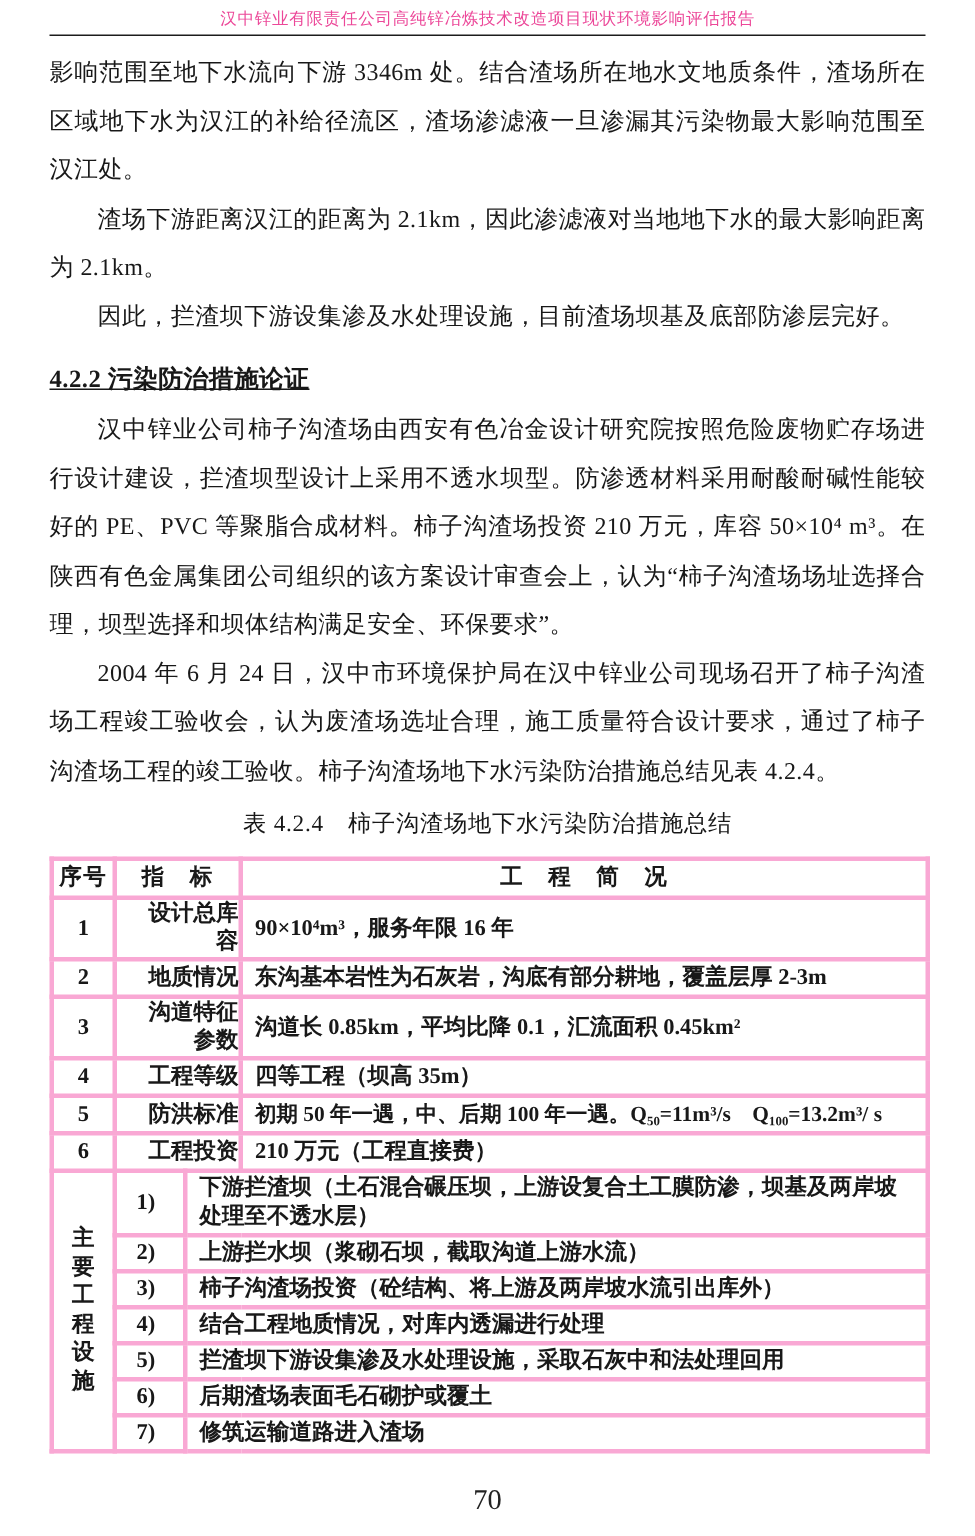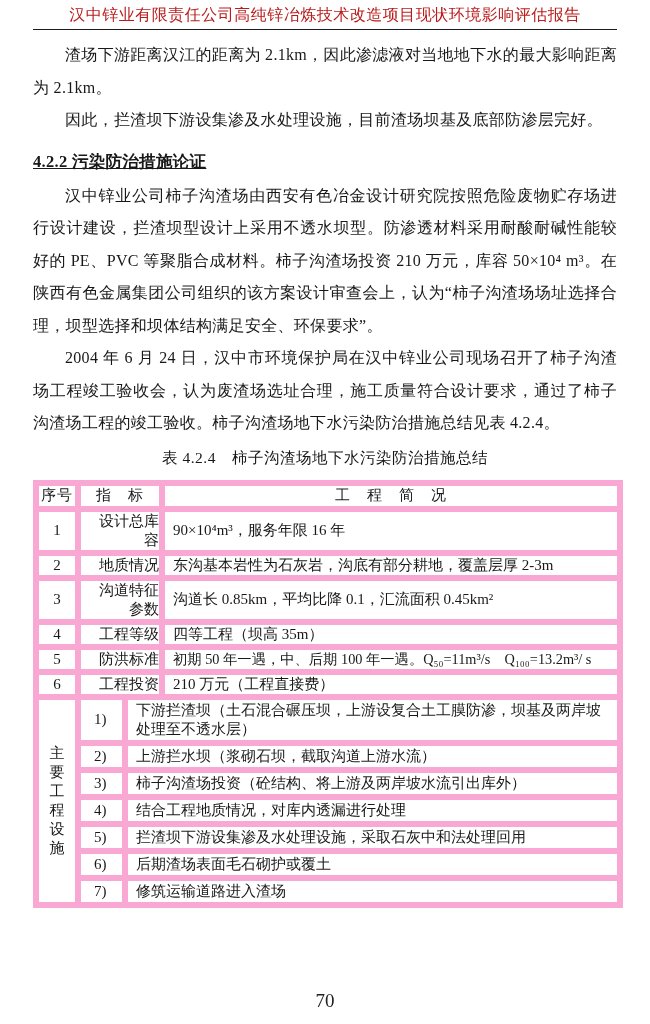--- a/index.html
+++ b/index.html
@@ -8,23 +8,23 @@
     width: 650px; height: 1024px;
     font-family: "Liberation Serif", "DejaVu Serif", serif;
     color: #181818;
     position: relative;
     overflow: hidden;
   }
   .page { width: 650px; height: 1024px; padding: 4px 33px 0 33px; position: relative; }
 
   .running-head {
     text-align: center;
-    font-size: 16px;
+    font-size: 11px;
     letter-spacing: 0.5px;
-    color: #b91c1c;
+    color: #ec4899;
     padding-top: 1px;
   }
   .head-rule { border-bottom: 1.6px solid #1c1c1c; margin-top: 3px; }
 
   main { margin-top: 9px; }
   p.body-par {
     font-size: 16px;
     line-height: 32.5px;
     text-align: justify;
     letter-spacing: 0.3px;
@@ -58,23 +58,23 @@
     width: 584px;
     border-collapse: collapse;
     table-layout: fixed;
   }
   table.summary col.c1 { width: 42px; }
   table.summary col.c2 { width: 47px; }
   table.summary col.c3 { width: 37px; }
   table.summary col.c4 { width: 458px; }
 
   table.summary th, table.summary td {
-    border: 6px solid #f9a8d4;
+    border: 3px solid #f9a8d4;
     font-size: 15px;
-    font-weight: normal;
+    font-weight: bold;
     vertical-align: middle;
     line-height: 19px;
     overflow: hidden;
   }
   table.summary tr.hdr th { height: 26px; text-align: center; letter-spacing: 1px; }
   table.summary tr.mainrow { height: 25px; }
   table.summary tr.subrow { height: 21px; }
   td.cell-no { text-align: center; }
   td.cell-label { padding-left: 9px; text-align: right; }
   td.cell-value { padding-left: 8px; padding-right: 4px; }
@@ -102,20 +102,21 @@
 <body>
 
 <div class="page">
 
   <header>
     <div class="running-head">汉中锌业有限责任公司高纯锌冶炼技术改造项目现状环境影响评估报告</div>
     <div class="head-rule"></div>
   </header>
 
   <main>
+    <p class="body-par">影响范围至地下水流向下游 3346m 处。结合渣场所在地水文地质条件，渣场所在区域地下水为汉江的补给径流区，渣场渗滤液一旦渗漏其污染物最大影响范围至汉江处。</p>
     <p class="body-par indent">渣场下游距离汉江的距离为 2.1km，因此渗滤液对当地地下水的最大影响距离为 2.1km。</p>
     <p class="body-par indent">因此，拦渣坝下游设集渗及水处理设施，目前渣场坝基及底部防渗层完好。</p>
 
     <h2 class="sec-heading">4.2.2 污染防治措施论证</h2>
 
     <p class="body-par indent">汉中锌业公司柿子沟渣场由西安有色冶金设计研究院按照危险废物贮存场进行设计建设，拦渣坝型设计上采用不透水坝型。防渗透材料采用耐酸耐碱性能较好的 PE、PVC 等聚脂合成材料。柿子沟渣场投资 210 万元，库容 50×10⁴ m³。在陕西有色金属集团公司组织的该方案设计审查会上，认为“柿子沟渣场场址选择合理，坝型选择和坝体结构满足安全、环保要求”。</p>
     <p class="body-par indent">2004 年 6 月 24 日，汉中市环境保护局在汉中锌业公司现场召开了柿子沟渣场工程竣工验收会，认为废渣场选址合理，施工质量符合设计要求，通过了柿子沟渣场工程的竣工验收。柿子沟渣场地下水污染防治措施总结见表 4.2.4。</p>
 
     <div class="table-caption">表 4.2.4　柿子沟渣场地下水污染防治措施总结</div>
 

